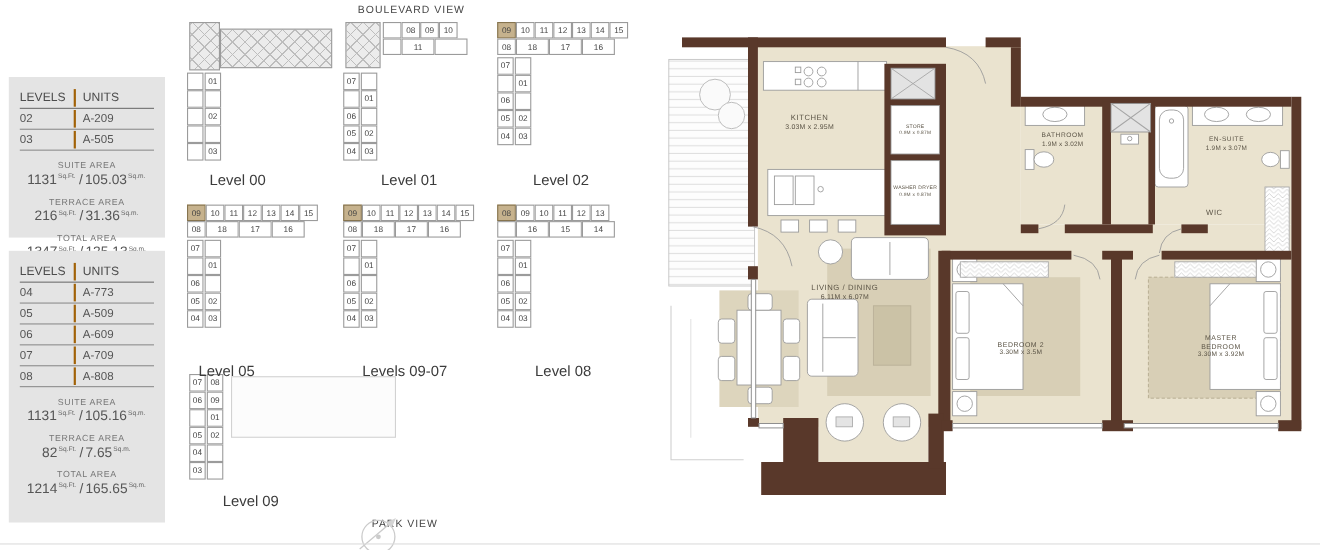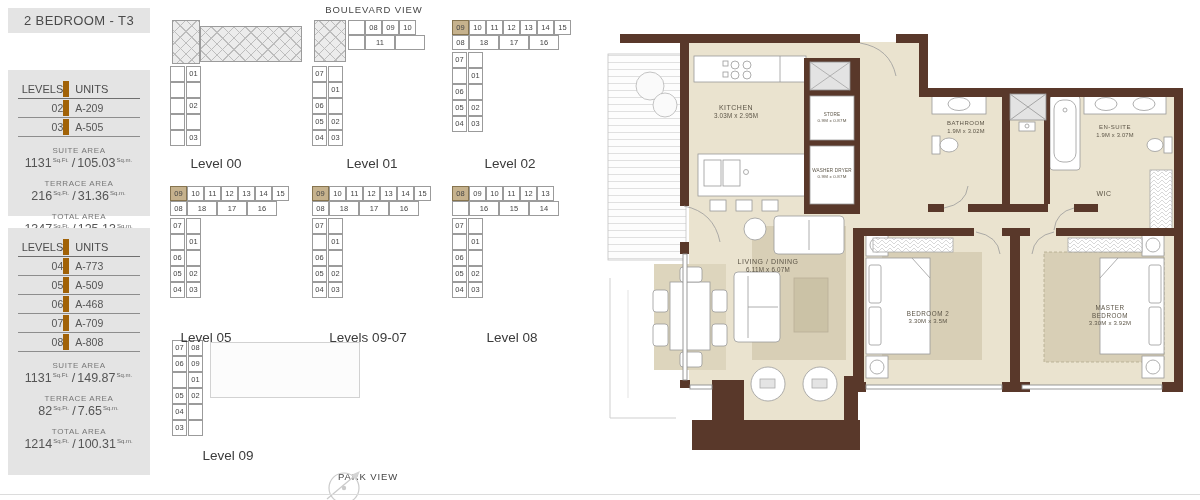--- a/index.html
+++ b/index.html
@@ -7,21 +7,21 @@
   .page { position:relative; width:1200px; height:500px; background:#fff; overflow:hidden; }
 
   
   .hdr { position:absolute; left:8px; width:142px; height:25px; background:#e4e4e4;
          color:#4a4a4a; font-size:13px; letter-spacing:.4px; display:flex;
          align-items:center; justify-content:center; }
   .panel { position:absolute; left:8px; width:142px; background:#e4e4e4; padding:10px 10px 12px; }
   .ptable { width:100%; }
   .prow { display:flex; border-bottom:1px solid #8d8d8d; min-height:19px; align-items:center; }
   .phead { border-bottom:1px solid #6f6f6f; }
-  .c1 { width:42%; text-align:right; border-right:6px solid #a16207; font-size:10.5px; color:#555; padding:2px 0; }
+  .c1 { width:42%; text-align:left; border-right:2px solid #a16207; font-size:10.5px; color:#555; padding:2px 0; }
   .c2 { width:58%; text-align:left; padding:2px 0 2px 6px; font-size:10.5px; color:#555; }
   .phead .c1, .phead .c2 { font-size:11px; color:#4c4c4c; }
   .area { margin-top:9px; text-align:center; }
   .alabel { font-size:8px; letter-spacing:.6px; color:#777; }
   .aval { margin-top:1px; font-size:12.5px; color:#555; }
   .aval .u { font-size:6px; vertical-align:5px; color:#666; margin:0 1px; }
   .aval .sl { margin:0 2px; color:#555; }
 
   
   .view-label { position:absolute; font-size:9.5px; letter-spacing:.9px; color:#454545; text-align:center; }
@@ -47,21 +47,20 @@
   .rlabel-sm .rname { font-size:4.6px; letter-spacing:.2px; }
   .rlabel-sm .rdims { font-size:4.4px; }
   .compass { position:absolute; left:318px; top:467px; }
   .bottom-rule { position:absolute; left:0; top:494px; width:1200px; height:1px; background:#dcdcdc; }
 </style>
 </head>
 <body>
 
 <div class="page">
 
-  <div class="hdr" style="top:8px">2 BEDROOM - T3</div>
 
   <div class="panel" style="top:70px; height:146px">
     <div class="ptable">
       <div class="prow phead">
         <span class="c1">LEVELS</span>
         <span class="c2">UNITS</span>
       </div>
       <div class="prow">
         <span class="c1">02</span>
         <span class="c2">A-209</span>
@@ -94,42 +93,42 @@
       <div class="prow">
         <span class="c1">04</span>
         <span class="c2">A-773</span>
       </div>
       <div class="prow">
         <span class="c1">05</span>
         <span class="c2">A-509</span>
       </div>
       <div class="prow">
         <span class="c1">06</span>
-        <span class="c2">A-468</span>
+        <span class="c2">A-609</span>
       </div>
       <div class="prow">
         <span class="c1">07</span>
         <span class="c2">A-709</span>
       </div>
       <div class="prow">
         <span class="c1">08</span>
         <span class="c2">A-808</span>
       </div>
     </div>
     <div class="area">
       <div class="alabel">SUITE AREA</div>
-      <div class="aval"><span>1131</span><span class="u">Sq.Ft.</span><span class="sl">/</span><span>149.87</span><span class="u">Sq.m.</span></div>
+      <div class="aval"><span>1131</span><span class="u">Sq.Ft.</span><span class="sl">/</span><span>105.16</span><span class="u">Sq.m.</span></div>
     </div>
     <div class="area">
       <div class="alabel">TERRACE AREA</div>
       <div class="aval"><span>82</span><span class="u">Sq.Ft.</span><span class="sl">/</span><span>7.65</span><span class="u">Sq.m.</span></div>
     </div>
     <div class="area">
       <div class="alabel">TOTAL AREA</div>
-      <div class="aval"><span>1214</span><span class="u">Sq.Ft.</span><span class="sl">/</span><span>100.31</span><span class="u">Sq.m.</span></div>
+      <div class="aval"><span>1214</span><span class="u">Sq.Ft.</span><span class="sl">/</span><span>165.65</span><span class="u">Sq.m.</span></div>
     </div>
   </div>
 
   <div class="view-label" style="left:264px; top:4px; width:220px">BOULEVARD VIEW</div>
   <div class="view-label" style="left:258px; top:471px; width:220px">PARK VIEW</div>
   <svg class="compass" width="54" height="33" viewBox="0 0 54 33">
     <circle cx="26" cy="21" r="15" fill="none" stroke="#cbcbcb" stroke-width="1.2"></circle>
     <path d="M9,32 L40,6" stroke="#cbcbcb" stroke-width="1.2" fill="none"></path>
     <polygon points="42,4 33,8 38,13" fill="#d4d4d4"></polygon>
     <circle cx="26" cy="21" r="2.2" fill="#cbcbcb"></circle>

